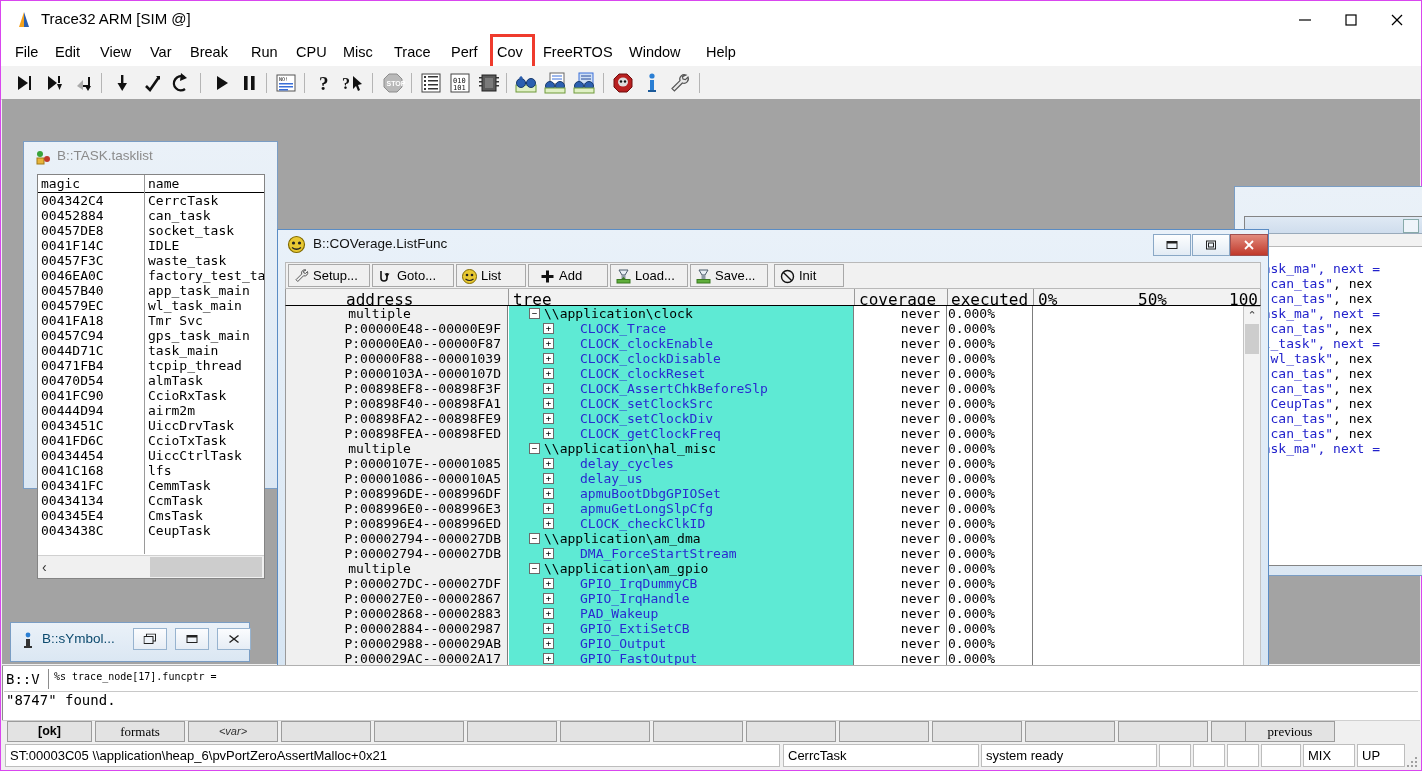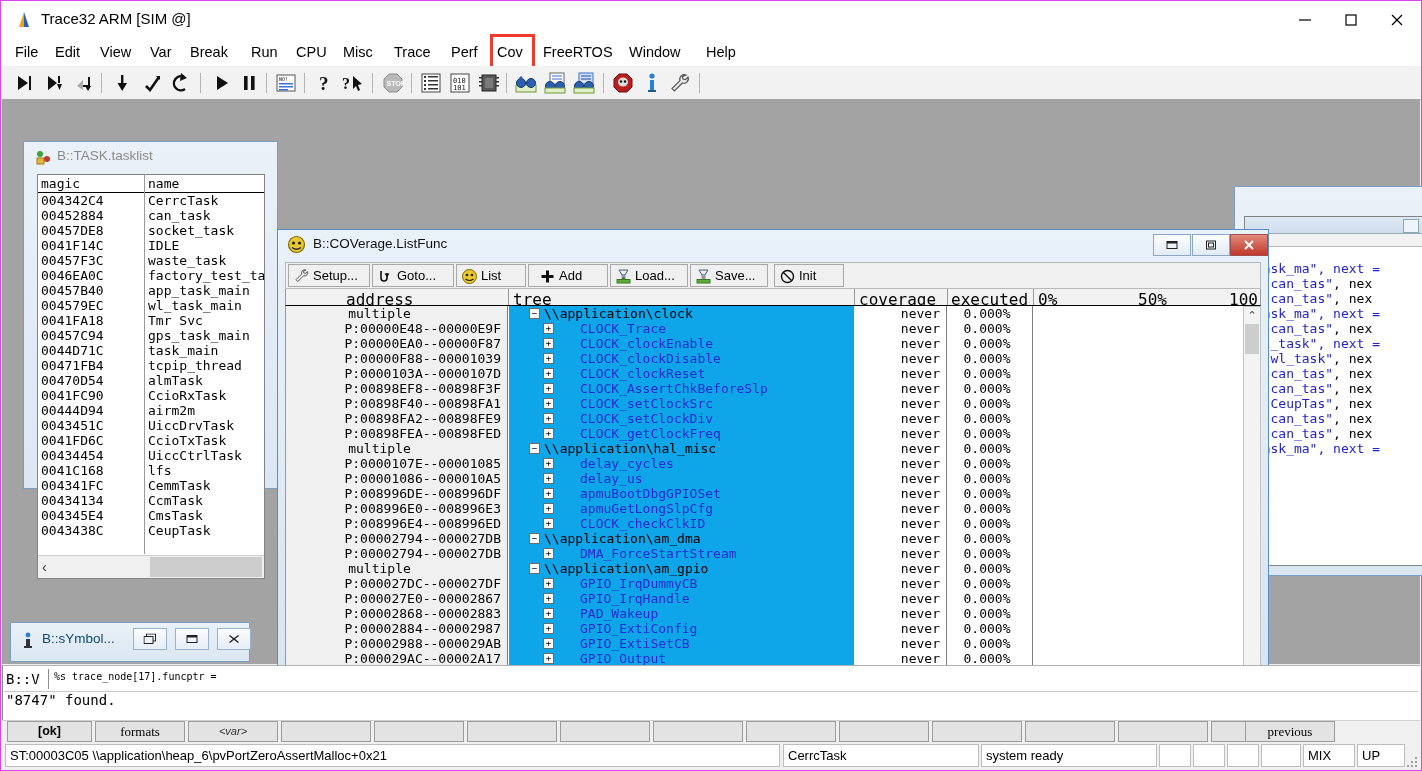--- a/index.html
+++ b/index.html
@@ -163,41 +163,41 @@
   #cov-colhdr .vline{position:absolute;top:0;bottom:0;width:1px;background:#9a9a9a;}
 
   #cov-body{
     position:absolute;left:8px;top:77px;width:958px;bottom:38px;
     background:#fff;border-left:1px solid #9a9a9a;box-sizing:border-box;overflow:hidden;
   }
   #cov-addr-col{
     position:absolute;left:0;top:0;width:222px;bottom:0;background:#f0f0f0;
     border-right:1px solid #7d7d7d;box-sizing:border-box;
   }
-  #cov-tree-col{position:absolute;left:223px;top:0;width:345px;bottom:0;background:#0ea5e9;border-right:1px solid #7d7d7d;box-sizing:border-box;}
+  #cov-tree-col{position:absolute;left:223px;top:0;width:345px;bottom:0;background:#5eead4;border-right:1px solid #7d7d7d;box-sizing:border-box;}
   #cov-covg-col{position:absolute;left:569px;top:0;width:92px;bottom:0;background:#fff;border-right:1px solid #7d7d7d;box-sizing:border-box;}
   #cov-exec-col{position:absolute;left:662px;top:0;width:85px;bottom:0;background:#fff;border-right:1px solid #7d7d7d;box-sizing:border-box;}
   #cov-bar-col{position:absolute;left:748px;top:0;right:0;bottom:0;background:#fff;}
 
   .cov-row{height:15px;line-height:15px;white-space:nowrap;font-size:13px;}
   .addr-cell{text-align:right;padding-right:6px;}
   .addr-cell.mult{text-align:center;padding-right:34px;}
   .tree-cell{position:relative;padding-left:4px;}
   .tree-cell .tbox{
     display:inline-block;width:9px;height:9px;line-height:8px;text-align:center;
     border:1px solid #6b6b6b;background:#fff;font-size:9px;
     font-family:"DejaVu Sans Mono",monospace;vertical-align:middle;
     margin-right:4px;color:#000;position:relative;top:-1px;
   }
   .tree-cell.lvl0{padding-left:20px;}
   .tree-cell.lvl1{padding-left:34px;}
   .tree-cell .lbl-dir{color:#000;}
   .tree-cell .lbl-fn{color:#2a2ad0;margin-left:22px;}
   .covg-cell{text-align:right;padding-right:6px;}
-  .exec-cell{text-align:center;padding-right:6px;}
+  .exec-cell{text-align:left;padding-right:6px;}
 
   #cov-vscroll{
     position:absolute;right:8px;top:77px;width:18px;bottom:38px;
     background:#f3f3f3;border:1px solid #c3c3c3;box-sizing:border-box;
   }
   #cov-vscroll .vsarrow{position:absolute;left:0;right:0;height:16px;text-align:center;font-size:11px;color:#444;line-height:16px;}
   #cov-vs-up{top:0;}
   #cov-vs-down{bottom:0;}
   #cov-vs-thumb{position:absolute;left:1px;right:1px;top:17px;height:30px;background:#cdcdcd;}
 
@@ -812,21 +812,20 @@
           <div class="cov-row tree-cell lvl1"><span class="tbox">+</span><span class="lbl-fn">delay_us</span></div>
           <div class="cov-row tree-cell lvl1"><span class="tbox">+</span><span class="lbl-fn">apmuBootDbgGPIOSet</span></div>
           <div class="cov-row tree-cell lvl1"><span class="tbox">+</span><span class="lbl-fn">apmuGetLongSlpCfg</span></div>
           <div class="cov-row tree-cell lvl1"><span class="tbox">+</span><span class="lbl-fn">CLOCK_checkClkID</span></div>
           <div class="cov-row tree-cell lvl0"><span class="tbox">−</span><span class="lbl-dir">\\application\am_dma</span></div>
           <div class="cov-row tree-cell lvl1"><span class="tbox">+</span><span class="lbl-fn">DMA_ForceStartStream</span></div>
           <div class="cov-row tree-cell lvl0"><span class="tbox">−</span><span class="lbl-dir">\\application\am_gpio</span></div>
           <div class="cov-row tree-cell lvl1"><span class="tbox">+</span><span class="lbl-fn">GPIO_IrqDummyCB</span></div>
           <div class="cov-row tree-cell lvl1"><span class="tbox">+</span><span class="lbl-fn">GPIO_IrqHandle</span></div>
           <div class="cov-row tree-cell lvl1"><span class="tbox">+</span><span class="lbl-fn">PAD_Wakeup</span></div>
-          <div class="cov-row tree-cell lvl1"><span class="tbox">+</span><span class="lbl-fn">GPIO_ExtiConfig</span></div>
           <div class="cov-row tree-cell lvl1"><span class="tbox">+</span><span class="lbl-fn">GPIO_ExtiSetCB</span></div>
           <div class="cov-row tree-cell lvl1"><span class="tbox">+</span><span class="lbl-fn">GPIO_Output</span></div>
           <div class="cov-row tree-cell lvl1"><span class="tbox">+</span><span class="lbl-fn">GPIO_FastOutput</span></div>
         </div>
 
         <div id="cov-covg-col">
           <div class="cov-row covg-cell">never</div>
           <div class="cov-row covg-cell">never</div>
           <div class="cov-row covg-cell">never</div>
           <div class="cov-row covg-cell">never</div>

